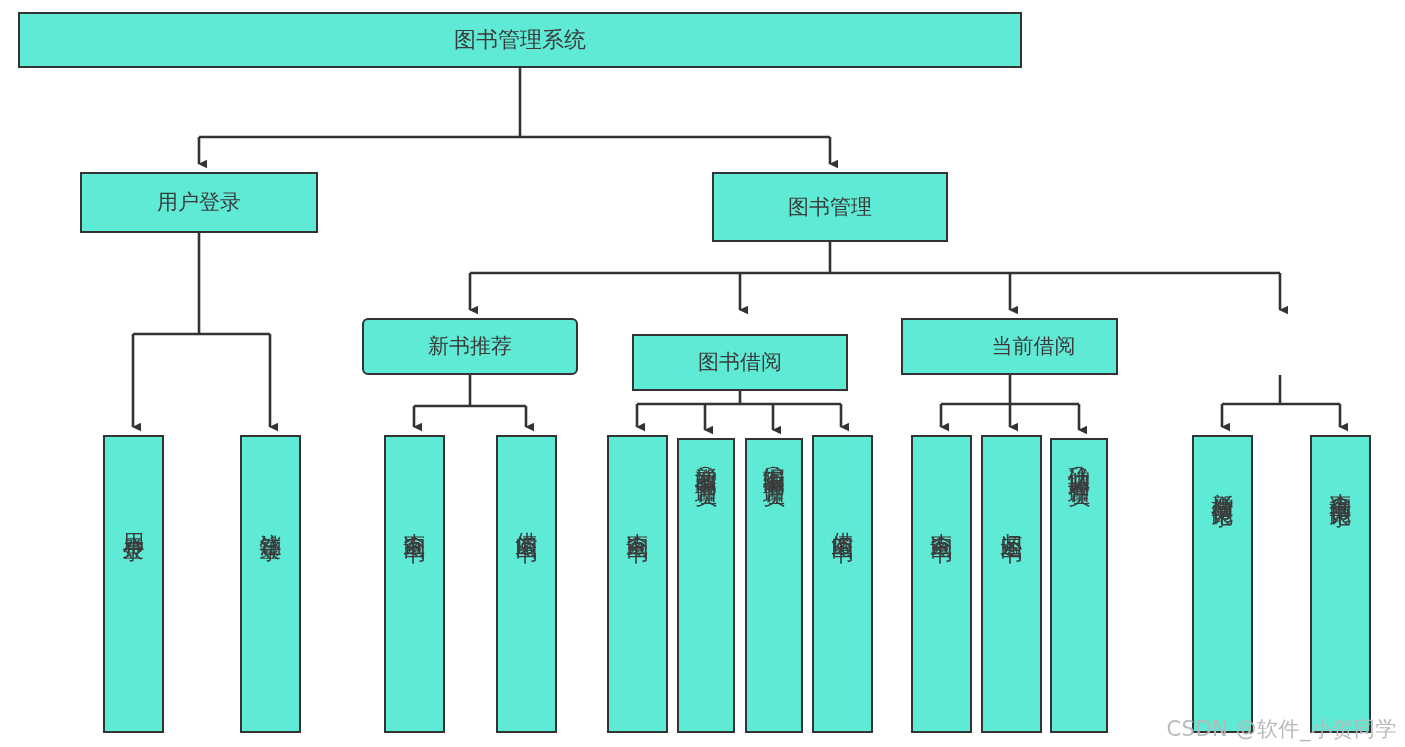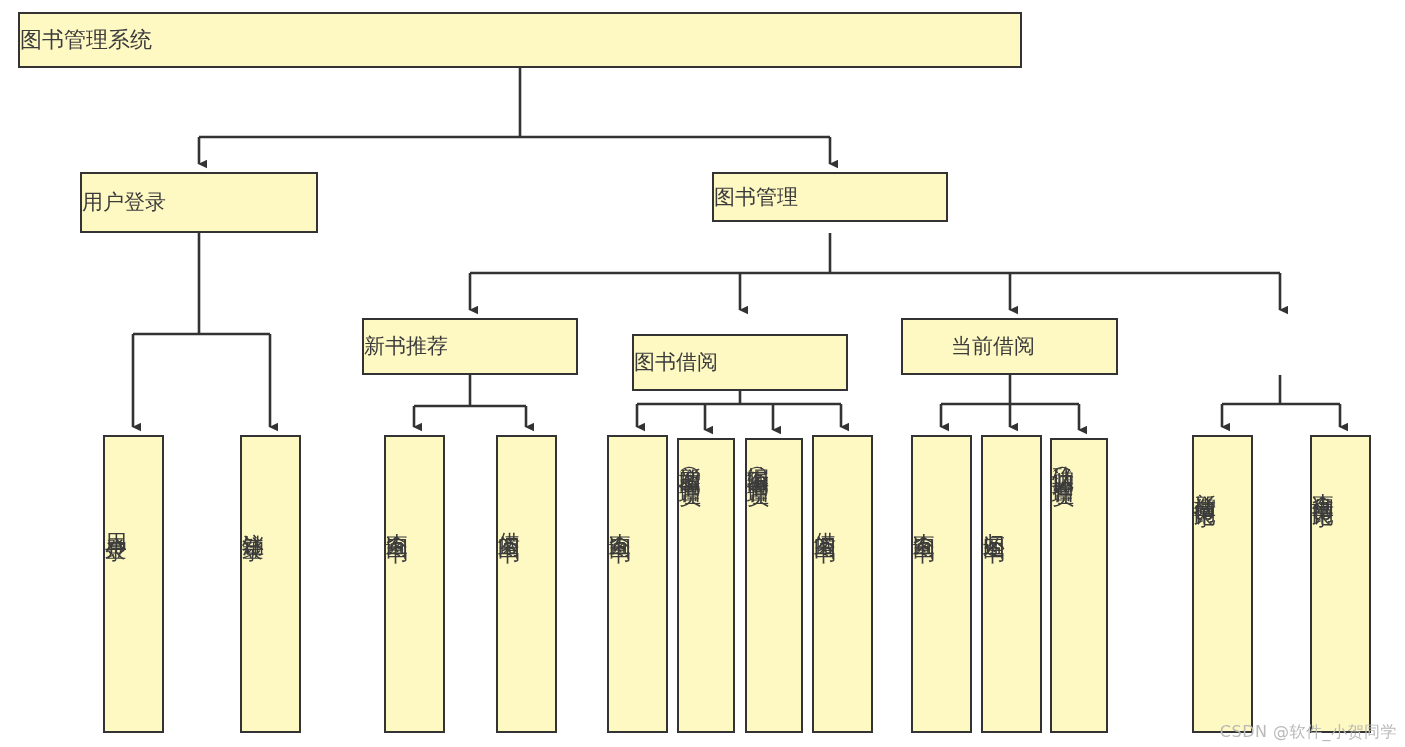--- a/index.html
+++ b/index.html
@@ -24,25 +24,25 @@
     left: 0;
     top: 0;
     width: 1405px;
     height: 747px;
     pointer-events: none;
   }
   
   .node {
     position: absolute;
     box-sizing: border-box;
-    background: #fef9c3;
+    background: #5eead4;
     border: 2px solid #333333;
     display: flex;
     align-items: center;
-    justify-content: flex-start;
+    justify-content: center;
     color: #3b3b3b;
   }
   .node .label {
     display: block;
     text-align: center;
     line-height: 1.15;
     white-space: nowrap;
   }
   
   .node.h .label {
@@ -61,21 +61,21 @@
     text-orientation: upright;
     font-size: 22px;
     letter-spacing: 3px;
     line-height: 1;
     white-space: nowrap;
   }
   #watermark {
     position: absolute;
     right: 8px;
     bottom: 4px;
-    font-size: 16px;
+    font-size: 21px;
     color: #b9b9b9;
     letter-spacing: 0.5px;
     white-space: nowrap;
   }
 </style>
 </head>
 <body>
 
 <div id="canvas">
 
@@ -133,25 +133,25 @@
   </svg>
 
   <div class="node h root" style="left:18px; top:12px; width:1004px; height:56px;">
     <span class="label">图书管理系统</span>
   </div>
 
   <div class="node h" style="left:80px; top:172px; width:238px; height:61px;">
     <span class="label">用户登录</span>
   </div>
 
-  <div class="node h" style="left:712px; top:172px; width:236px; height:50px;">
+  <div class="node h" style="left:712px; top:172px; width:236px; height:70px;">
     <span class="label">图书管理</span>
   </div>
 
-  <div class="node h" style="left:362px; top:318px; width:216px; height:57px;">
+  <div class="node h" style="left:362px; top:318px; width:216px; height:57px;border-radius:6px;">
     <span class="label">新书推荐</span>
   </div>
 
   <div class="node h" style="left:632px; top:334px; width:216px; height:57px;">
     <span class="label">图书借阅</span>
   </div>
 
   <div class="node h" style="left:901px; top:318px; width:217px; height:57px;padding-left:48px;">
     <span class="label">当前借阅</span>
   </div>

